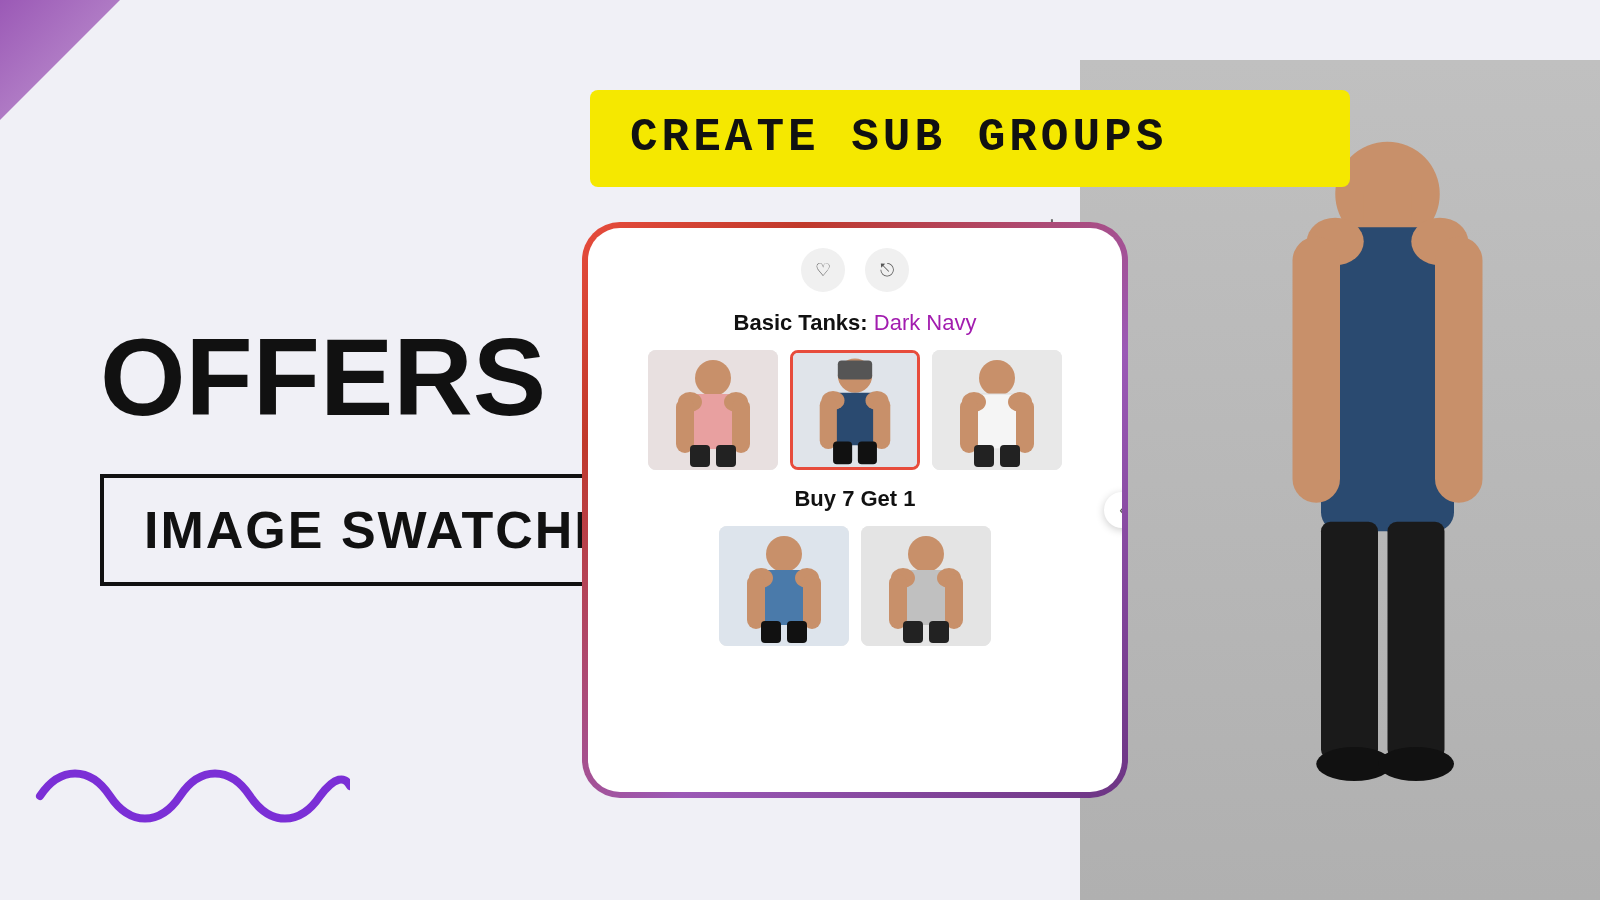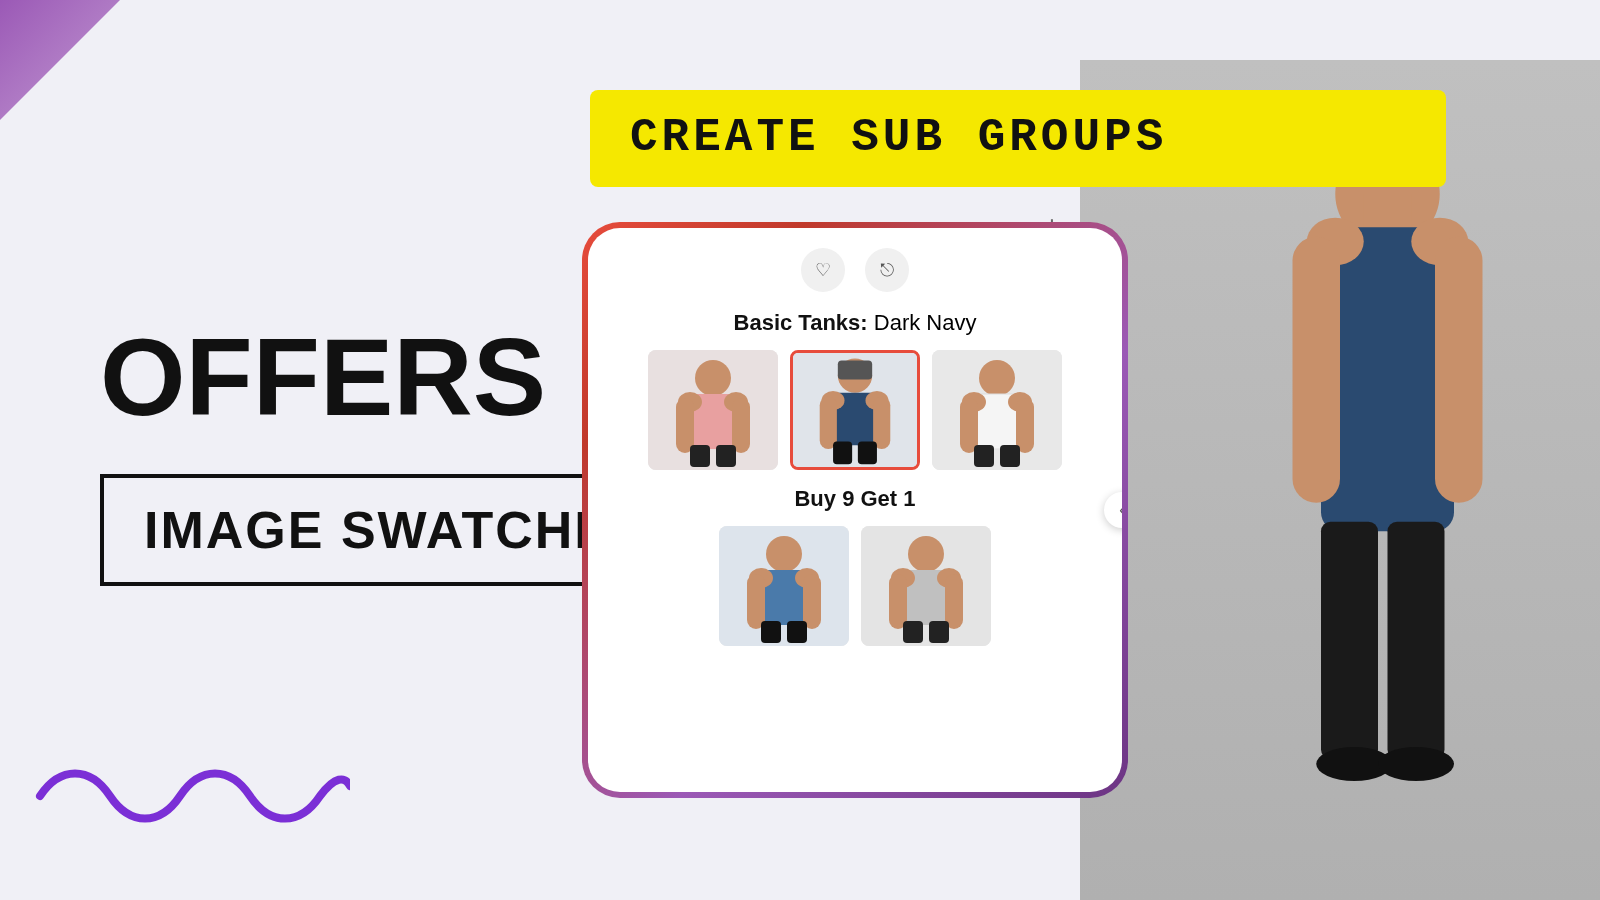--- a/index.html
+++ b/index.html
@@ -61,21 +61,21 @@
       font-size: 28px;
       color: #666;
       font-weight: 300;
     }
 
     
     .yellow-banner {
       position: absolute;
       top: 90px;
       left: 590px;
-      width: 856px;
+      width: 760px;
       background: #f5e800;
       padding: 22px 40px;
       border-radius: 8px;
     }
 
     .yellow-banner-text {
       font-size: 46px;
       font-weight: 900;
       color: #111;
       letter-spacing: 4px;
@@ -173,21 +173,21 @@
     .product-section-title {
       text-align: center;
       font-size: 22px;
       font-weight: 600;
       color: #111;
       margin: 8px 0 14px;
     }
 
     .product-section-title span {
       font-weight: 400;
-      color: #000000;
+      color: #a21caf;
     }
 
     
     .swatches-row {
       display: flex;
       justify-content: center;
       gap: 12px;
       padding: 0 20px;
       margin-bottom: 16px;
     }
@@ -370,21 +370,21 @@
           <ellipse cx="88" cy="52" rx="12" ry="10" fill="#c8906a"></ellipse>
           <rect x="28" y="48" width="18" height="55" rx="9" fill="#c8906a"></rect>
           <rect x="84" y="48" width="18" height="55" rx="9" fill="#c8906a"></rect>
           <rect x="42" y="95" width="20" height="22" rx="4" fill="#222"></rect>
           <rect x="68" y="95" width="20" height="22" rx="4" fill="#222"></rect>
         </svg>
       </div>
 
     </div>
 
-    <div class="buy-section-title">Buy 9 Get 1</div>
+    <div class="buy-section-title">Buy 7 Get 1</div>
 
     <div class="buy-swatches-row">
 
       <div class="buy-swatch">
         <svg viewBox="0 0 130 120" width="130" height="120">
           <rect x="0" y="0" width="130" height="120" fill="#dde4ec"></rect>
           <ellipse cx="65" cy="28" rx="18" ry="18" fill="#c8906a"></ellipse>
           <rect x="38" y="44" width="54" height="55" rx="8" fill="#4a7aaa"></rect>
           <ellipse cx="42" cy="52" rx="12" ry="10" fill="#c8906a"></ellipse>
           <ellipse cx="88" cy="52" rx="12" ry="10" fill="#c8906a"></ellipse>

